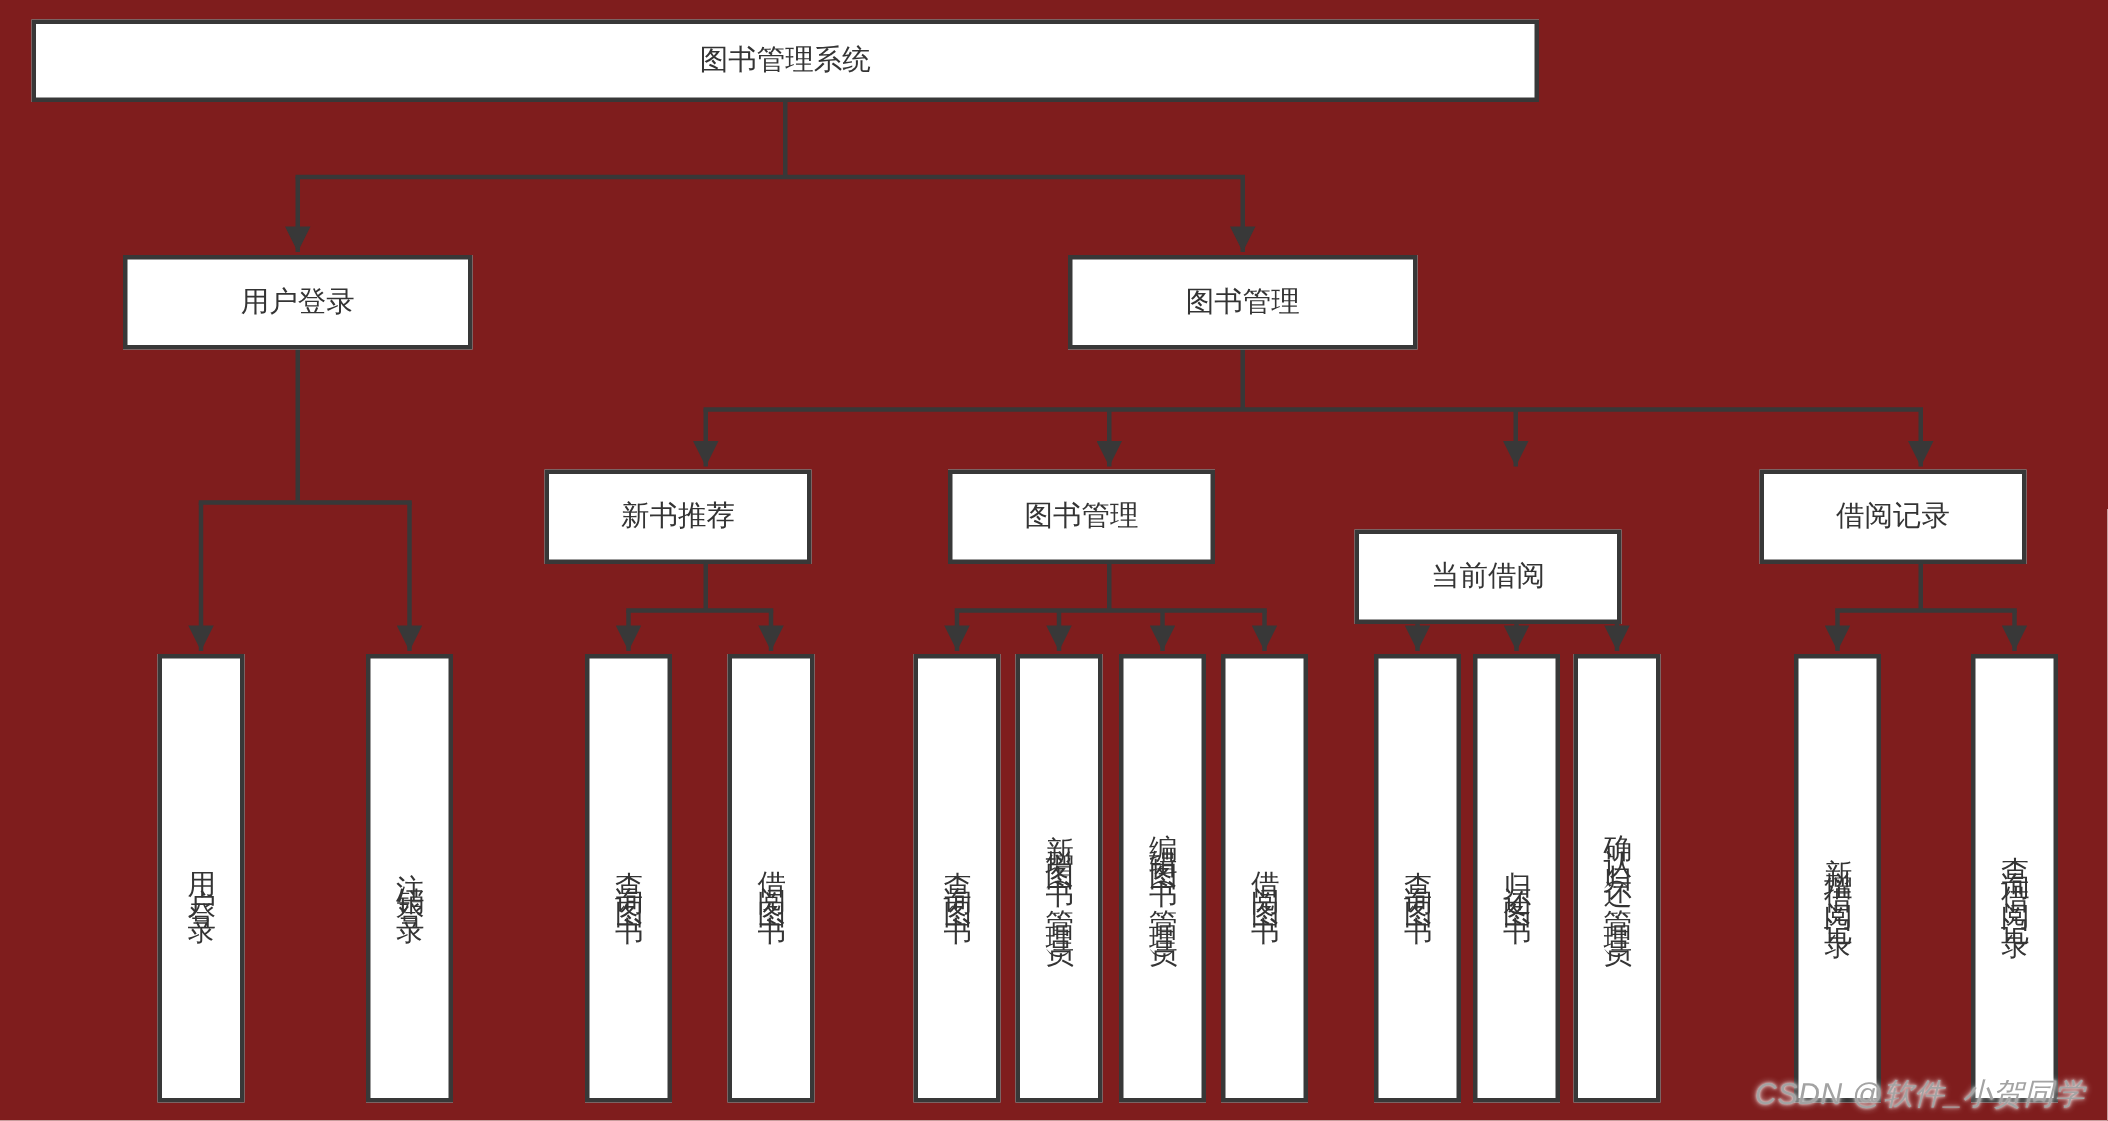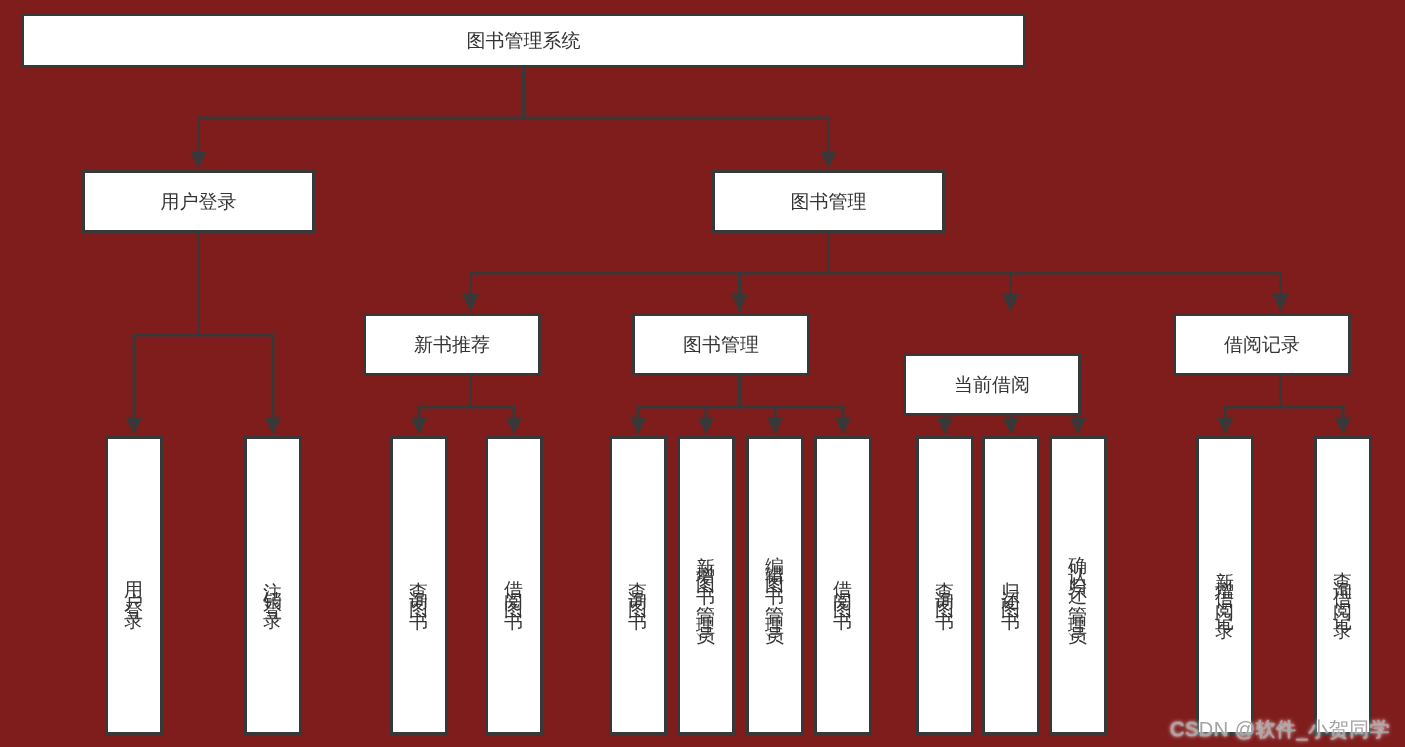--- a/index.html
+++ b/index.html
@@ -64,20 +64,21 @@
   .watermark {
     position: absolute;
     left: 1170px;
     top: 716px;
     z-index: 10;
     font-size: 20px;
     color: #a3a3a3;
     letter-spacing: 0.5px;
     text-shadow: 0 0 4px rgba(255,255,255,0.95), 0 0 2px rgba(255,255,255,0.9);
     white-space: nowrap;
+    font-style: italic;
   }
 </style>
 </head>
 <body>
 
 <div class="canvas">
 
   <svg class="connectors" width="1405" height="747" viewBox="0 0 1405 747" xmlns="http://www.w3.org/2000/svg">
     <defs>
       <marker id="arw" viewBox="0 0 10 10" refX="10" refY="5" markerWidth="20" markerHeight="17" orient="auto" markerUnits="userSpaceOnUse">

